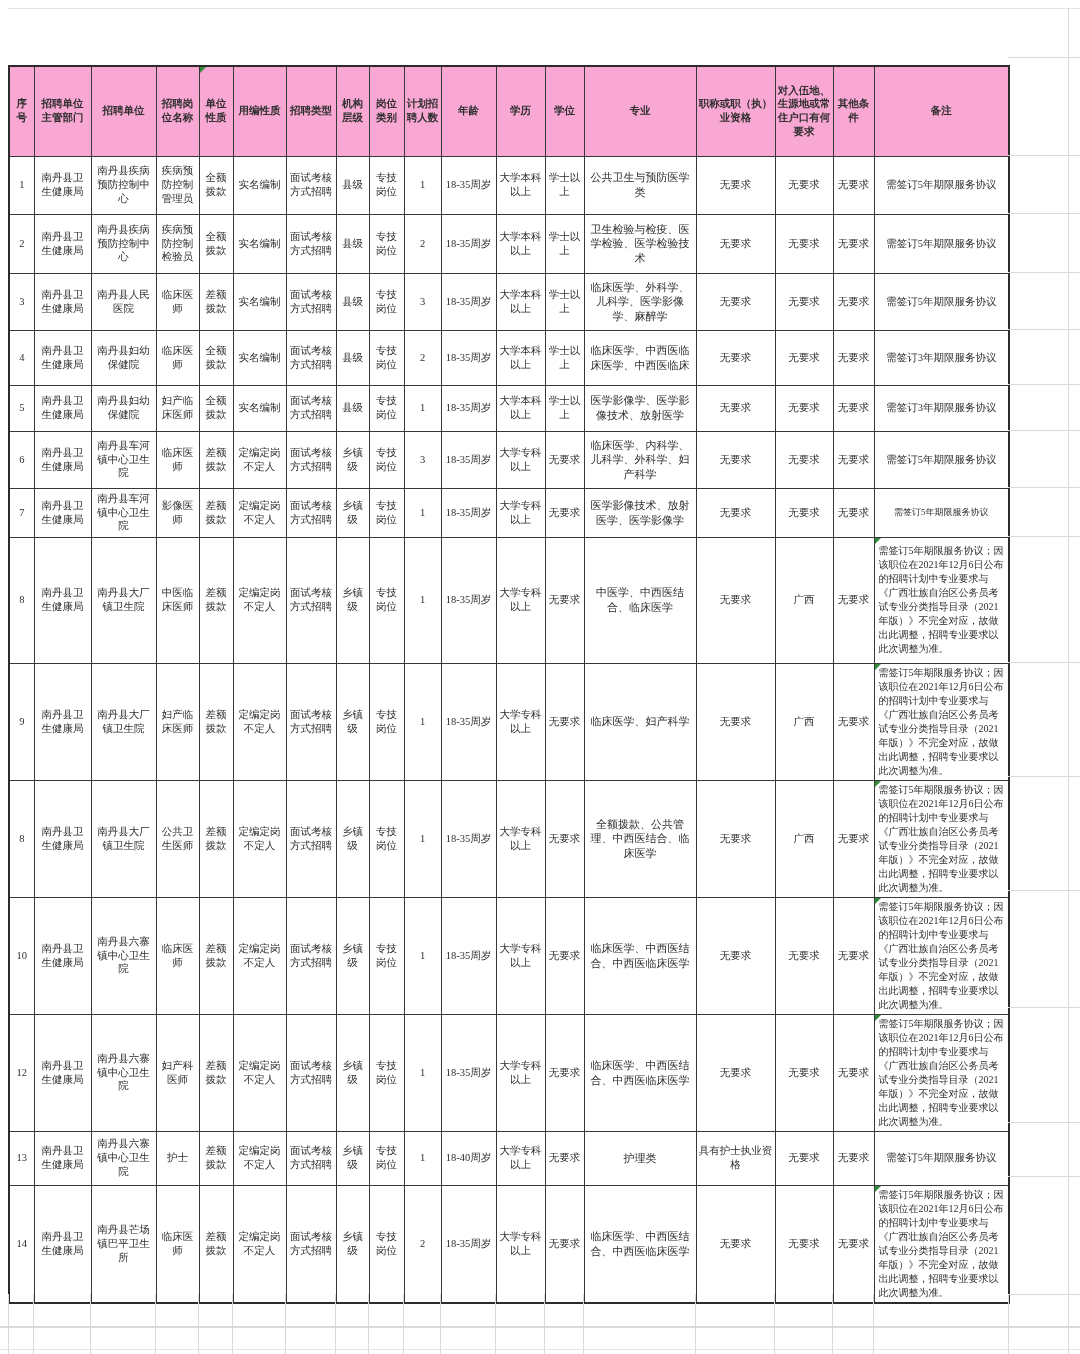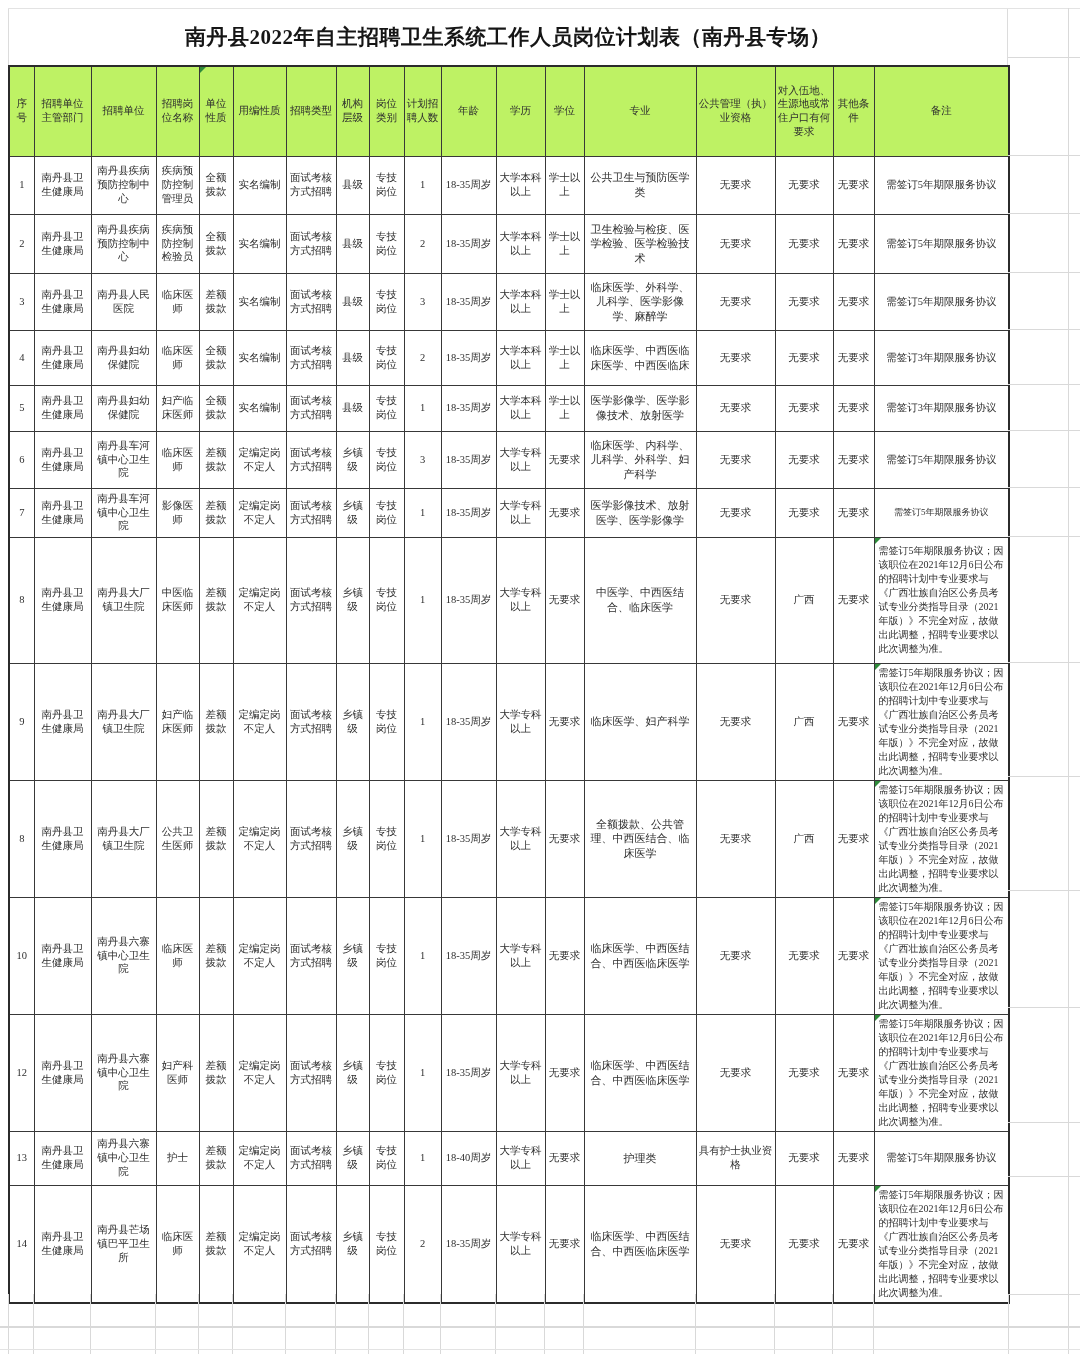--- a/index.html
+++ b/index.html
@@ -16,36 +16,35 @@
   }
   table.sheet{
     position:absolute;left:8px;top:65px;width:1000px;
     border-collapse:collapse;table-layout:fixed;border:2px solid #2b2b2b;
   }
   .sheet th,.sheet td{
     border:1px solid #383838;text-align:center;vertical-align:middle;
     padding:1px 2px;font-size:10.5px;line-height:1.32;color:#2e2e2e;
     word-break:break-all;overflow:hidden;position:relative;box-sizing:border-box;
   }
-  .sheet th{font-weight:400;background:#bef264;}
+  .sheet th{font-weight:700;background:#f9a8d4;}
   .sheet td.major{font-size:11px;}
   .sheet td.remark-long{text-align:left;font-size:10px;line-height:1.4;padding:2px 4px;}
   .sheet td.small{font-size:9px;}
   .corner{
     position:absolute;top:0;left:0;width:0;height:0;
     border-top:6px solid #2e8b3a;border-right:6px solid transparent;
   }
   .gl{position:absolute;background:#d9d9d9;}
   .gl.lighter{background:#e3e3e3;}
 </style>
 </head>
 <body>
 
 <div class="canvas">
-  <div class="title">南丹县2022年自主招聘卫生系统工作人员岗位计划表（南丹县专场）</div>
   <table class="sheet">
     <colgroup id="cols">
         <col style="width: 25px;">
         <col style="width: 57px;">
         <col style="width: 65px;">
         <col style="width: 43px;">
         <col style="width: 34px;">
         <col style="width: 53px;">
         <col style="width: 50px;">
         <col style="width: 33px;">
@@ -69,21 +68,21 @@
           <th>单位性质<span class="corner" style="border-top-color: rgb(46, 139, 58);"></span></th>
           <th>用编性质</th>
           <th>招聘类型</th>
           <th>机构层级</th>
           <th>岗位类别</th>
           <th>计划招聘人数</th>
           <th>年龄</th>
           <th>学历</th>
           <th>学位</th>
           <th>专业</th>
-          <th>公共管理（执）业资格</th>
+          <th>职称或职（执）业资格</th>
           <th>对入伍地、生源地或常住户口有何要求</th>
           <th>其他条件</th>
           <th>备注</th>
         </tr>
       </thead>
     <tbody id="tbody">
         <tr style="height: 58px;">
           <td>1</td>
           <td>南丹县卫生健康局</td>
           <td>南丹县疾病预防控制中心</td>

